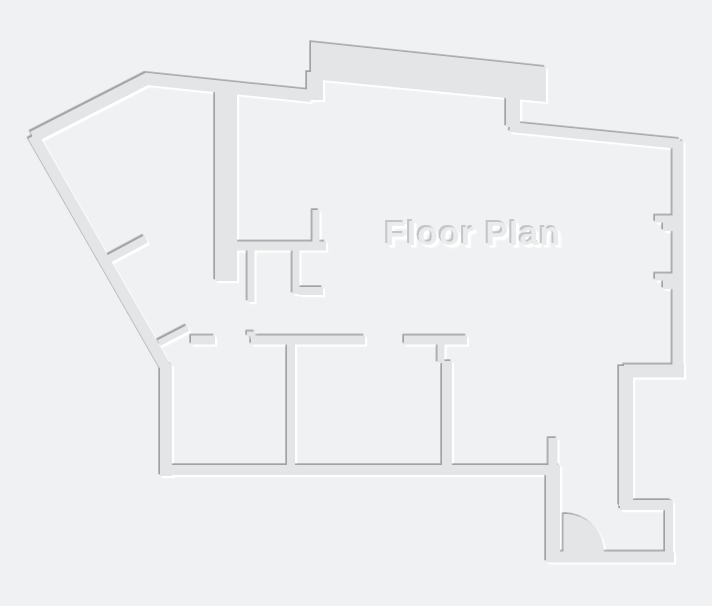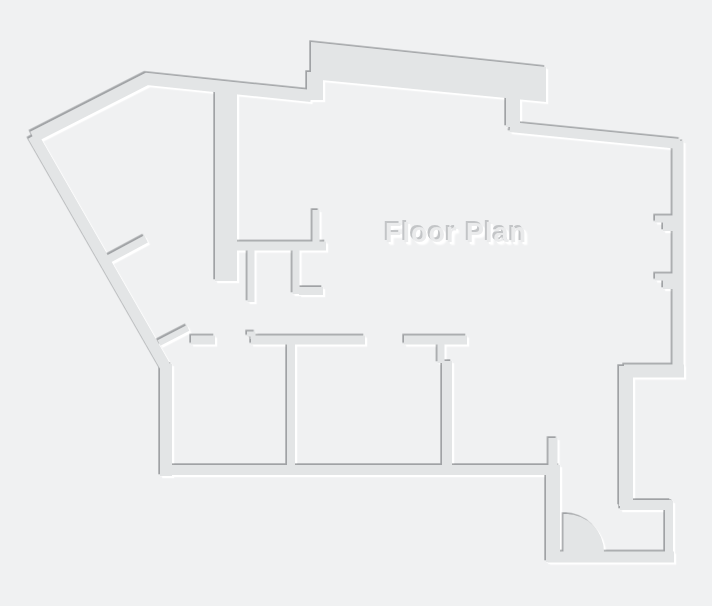--- a/index.html
+++ b/index.html
@@ -17,21 +17,21 @@
     font-family:"Liberation Sans", sans-serif;
     width:712px;height:606px;overflow:hidden;
   }
   .stage{position:relative;width:712px;height:606px;background:var(--background);}
   .stage svg{position:absolute;left:0;top:0;}
   .wall{fill:none;stroke:var(--wall-fill);stroke-linecap:butt;stroke-linejoin:miter;}
   .solid{fill:var(--wall-fill);stroke:none;}
   .plan-title{
     position:absolute;
     left:385px;top:212px;
-    font-size:27px;
+    font-size:34px;
     font-weight:bold;
     letter-spacing:1px;
     line-height:42px;
     color:var(--title-fill);
     text-shadow:
       -2px -2px 0 var(--title-shadow-dark),
       2px 2px 0 var(--title-shadow-light),
       3px 3px 2px var(--title-shadow-light);
     white-space:nowrap;
     user-select:none;

